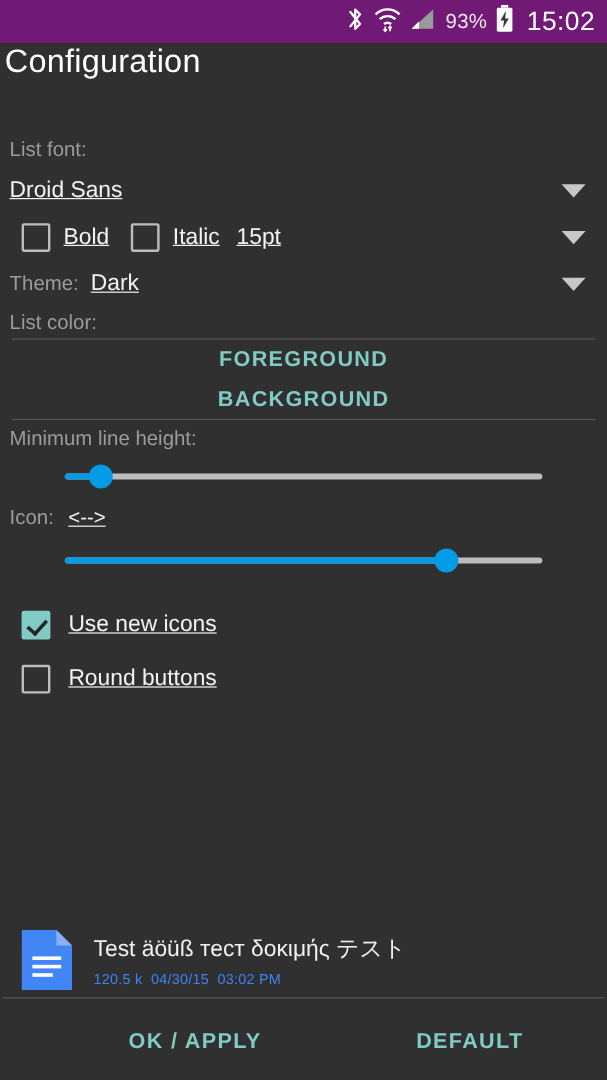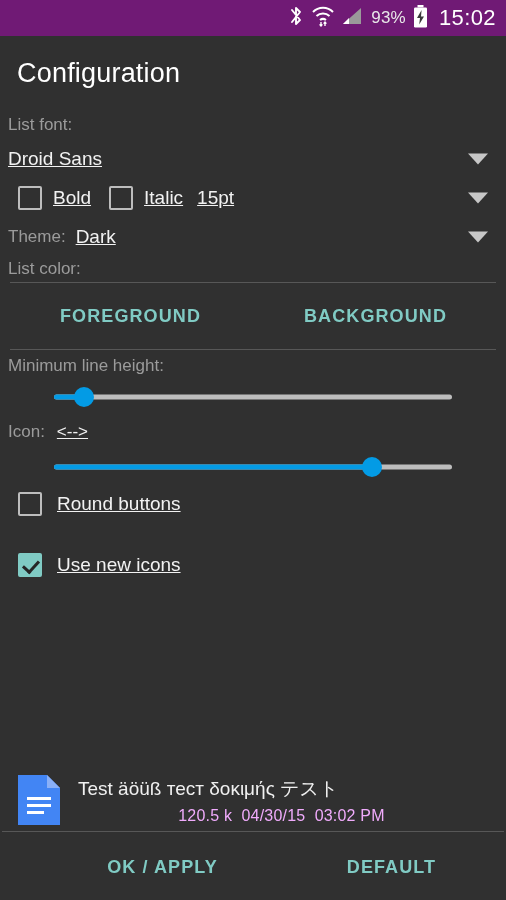--- a/index.html
+++ b/index.html
@@ -15,21 +15,21 @@
   .statusbar {
     height:36px; background:#701a75;
     display:flex; align-items:center; justify-content:flex-end;
     padding-right:10px; gap:7px;
   }
   .statusbar .sicon { display:block; }
   .st-text { color:#e8e8e8; font-size:17px; letter-spacing:0.2px; }
   .st-clock { color:#ffffff; font-size:22px; margin-left:4px; letter-spacing:0.4px; }
 
   
-  .titlebar { height:74px; display:flex; align-items:center; padding-left:17px; background:#303030; }
+  .titlebar { height:74px; display:flex; align-items:flex-start; padding-left:4px; background:#303030; }
   .titlebar h1 { color:#ffffff; font-size:27px; font-weight:400; letter-spacing:0.2px; }
 
   
   .content { padding:0 8px; }
   .label-dim { color:#9b9b9b; font-size:17px; }
   .label-bright { color:#f2f2f2; font-size:19px;text-decoration:underline; }
 
   .row { position:relative; display:flex; align-items:center; }
 
   .caret {
@@ -77,21 +77,21 @@
   .slider .thumb {
     position:absolute; top:50%; width:20px; height:20px; border-radius:50%;
     background:#039BE5; transform:translate(-50%,-50%);
   }
 
   
   .preview { display:flex; align-items:center; padding:8px 21px 6px 18px; gap:18px; }
   .doc-icon { width:42px; height:50px; position:relative; flex:none; }
   .preview-texts { flex:1; min-width:0; }
   .preview-title { color:#f0f0f0; font-size:19px; white-space:nowrap; }
-  .preview-meta { color:#f0abfc; font-size:16px; text-align:center; margin-top:5px; letter-spacing:0.2px; }
+  .preview-meta { color:#3b82f6; font-size:12px; text-align:left; margin-top:5px; letter-spacing:0.2px; }
 
   
   .bottombar { display:flex; align-items:center; height:66px; }
   .bottombar .slot { flex:1; display:flex; justify-content:center; }
 </style>
 </head>
 <body>
 
 <div id="app">
 
@@ -155,21 +155,21 @@
       <span class="label-dim">Theme:</span>
       <span class="label-bright" style="margin-left:10px;">Dark</span>
       <span class="caret"></span>
     </div>
 
     <div style="height:26px;display:flex;align-items:center;">
       <span class="label-dim">List color:</span>
     </div>
     <div class="divider"></div>
 
-    <div style="display:flex;height:66px;align-items:center;">
+    <div style="display:flex;height:66px;align-items:center;flex-direction:column;">
       <div style="flex:1;display:flex;justify-content:center;">
         <button class="btn-teal">FOREGROUND</button>
       </div>
       <div style="flex:1;display:flex;justify-content:center;">
         <button class="btn-teal">BACKGROUND</button>
       </div>
     </div>
     <div class="divider"></div>
 
     <div style="height:32px;display:flex;align-items:center;text-align:center;">
@@ -184,28 +184,28 @@
     <div style="height:40px;display:flex;align-items:center;">
       <span class="label-dim">Icon:</span>
       <span class="label-bright" style="margin-left:12px;font-size:17px;">&lt;--&gt;</span>
     </div>
     <div class="slider">
       <div class="track"></div>
       <div class="fill" id="fill2" style="width: 80%;"></div>
       <div class="thumb" id="thumb2" style="left: 80%;"></div>
     </div>
 
+    <div class="row" style="height:46px;padding-left:10px;margin-top:16px;">
+      <span class="cbox checked"></span>
+      <span class="label-bright" style="margin-left:15px;">Use new icons</span>
+    </div>
+
     <div class="row" style="height:44px;padding-left:10px;">
       <span class="cbox"></span>
       <span class="label-bright" style="margin-left:15px;">Round buttons</span>
-    </div>
-
-    <div class="row" style="height:46px;padding-left:10px;margin-top:16px;">
-      <span class="cbox checked"></span>
-      <span class="label-bright" style="margin-left:15px;">Use new icons</span>
     </div>
 
   </div>
 
   <div style="position:absolute;left:0;right:0;bottom:68px;">
     <div class="preview">
       <div class="doc-icon">
         <svg width="42" height="50" viewBox="0 0 42 50">
           <path d="M0 0 L29 0 L42 13 L42 50 L0 50 Z" fill="#4285F4"></path>
           <path d="M29 0 L42 13 L29 13 Z" fill="#8ab0f7"></path>

